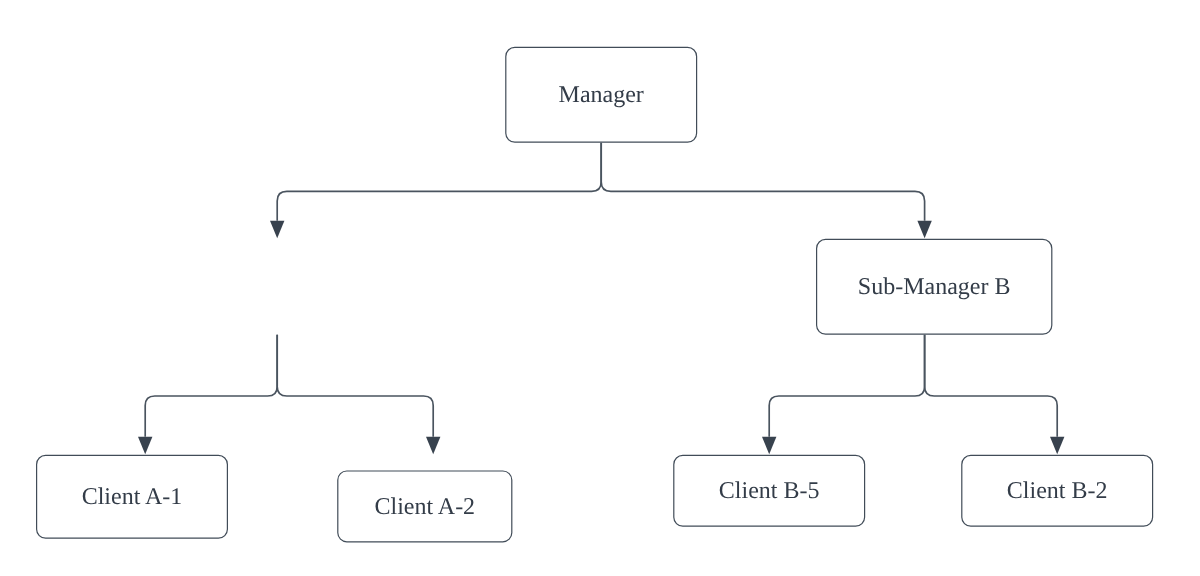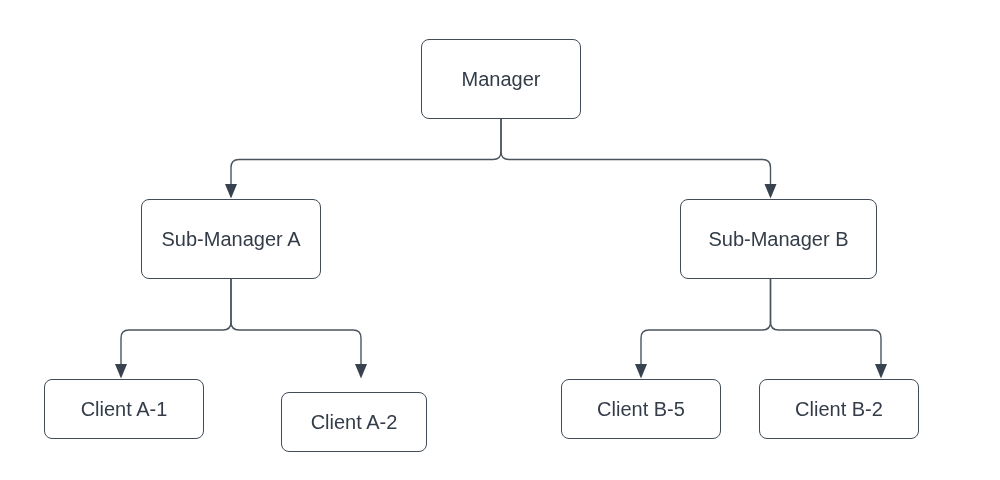--- a/index.html
+++ b/index.html
@@ -6,21 +6,21 @@
     margin: 0;
     padding: 0;
     background: #ffffff;
   }
   .canvas {
     position: relative;
     width: 1000px;
     height: 480px;
     background: #ffffff;
     overflow: hidden;
-    font-family: Liberation Sans, sans-serif;
+    font-family: Liberation Serif, serif;
   }
   .edges {
     position: absolute;
     left: 0;
     top: 0;
     width: 1000px;
     height: 480px;
   }
   .edge-line {
     fill: none;
@@ -45,24 +45,24 @@
     color: #333c48;
     font-size: 20px;
     line-height: 1.2;
     white-space: nowrap;
     text-align: center;
   }
   
   .node-manager   { left: 421px; top: 39px;  width: 160px; height: 80px; }
   .node-sub-a     { left: 141px; top: 199px; width: 180px; height: 80px; }
   .node-sub-b     { left: 680px; top: 199px; width: 197px; height: 80px; }
-  .node-client-a1 { left: 44px;  top: 379px; width: 160px; height: 60px; }
+  .node-client-a1 { left: 30px;  top: 379px; width: 160px; height: 70px; }
   .node-client-a2 { left: 281px; top: 392px; width: 146px; height: 60px; }
   .node-client-b1 { left: 561px; top: 379px; width: 160px; height: 60px; }
-  .node-client-b2 { left: 759px; top: 379px; width: 160px; height: 60px; }
+  .node-client-b2 { left: 801px; top: 379px; width: 160px; height: 60px; }
 </style>
 </head>
 <body>
 
 <div class="canvas">
 
   <svg class="edges" width="1000" height="480" viewBox="0 0 1000 480" xmlns="http://www.w3.org/2000/svg">
 
     <g>
       <path class="edge-line" d="M 501 119 L 501 151.5 Q 501 159.5 493 159.5 L 239 159.5 Q 231 159.5 231 167.5 L 231 184"></path>
@@ -92,23 +92,20 @@
     <g>
       <path class="edge-line" d="M 770.5 279 L 770.5 322 Q 770.5 330 778.5 330 L 873 330 Q 881 330 881 338 L 881 364"></path>
       <polygon class="edge-arrow" points="881,378.5 875,364 887,364"></polygon>
     </g>
   </svg>
 
   <div class="node node-manager">
     <span class="node-label">Manager</span>
   </div>
 
-  <div class="node node-sub-a">
-    <span class="node-label">Sub-Manager A</span>
-  </div>
 
   <div class="node node-sub-b">
     <span class="node-label">Sub-Manager B</span>
   </div>
 
   <div class="node node-client-a1">
     <span class="node-label">Client A-1</span>
   </div>
 
   <div class="node node-client-a2">

